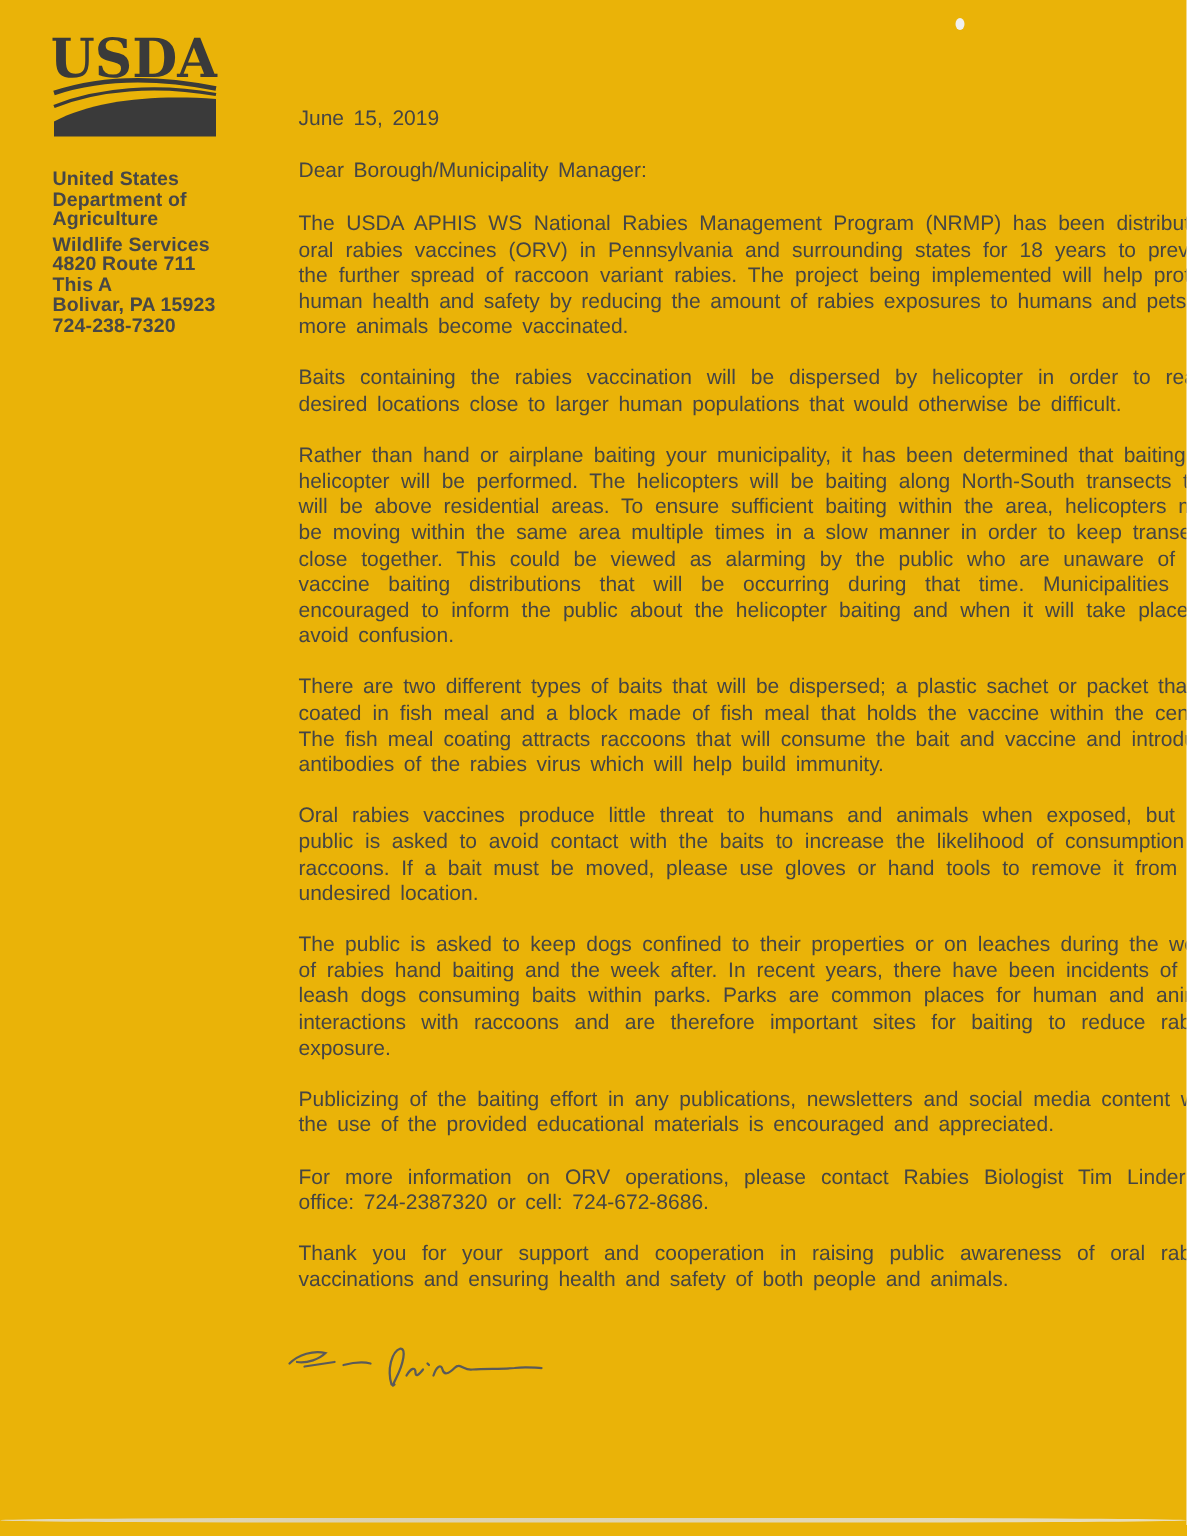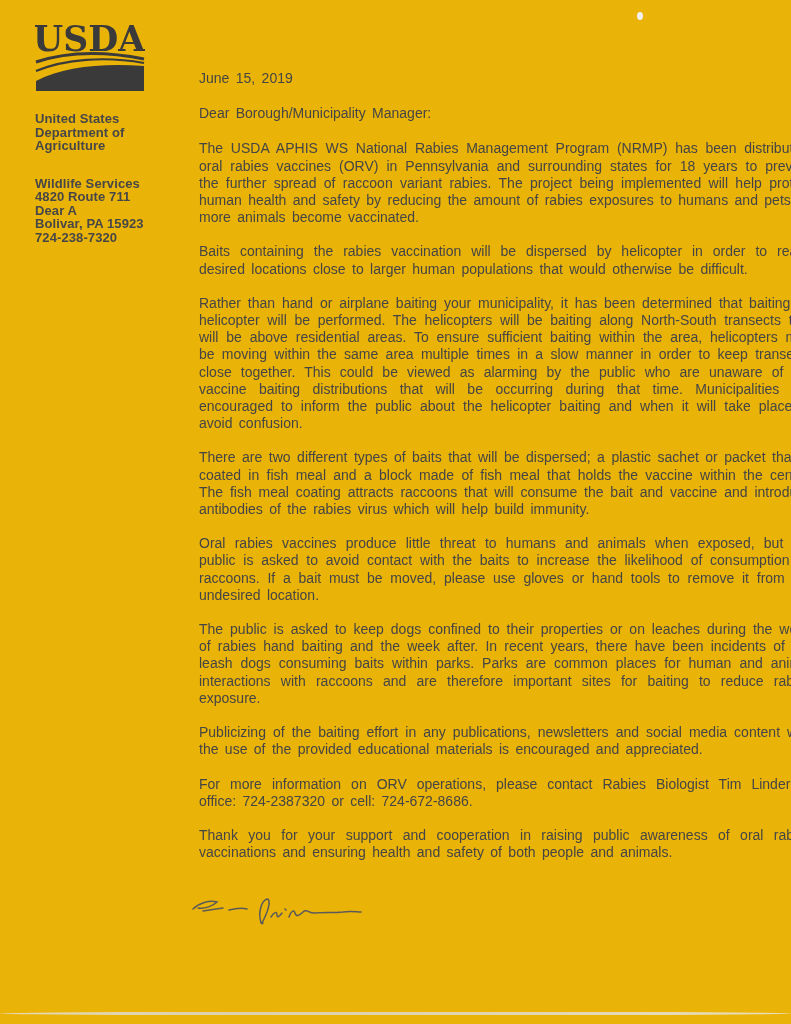--- a/index.html
+++ b/index.html
@@ -19,21 +19,21 @@
 
   
   .letterhead {
     position: absolute;
     left: 35px;
     top: 20px;
     width: 125px;
   }
   .logo { display: block; width: 110px; height: 72px; }
   .lh-block { margin-top: 20px; }
-  .lh-block + .lh-block { margin-top: 24px; }
+  .lh-block + .lh-block { margin-top: 3px; }
   .lh-line {
     font-size: 13px;
     font-weight: bold;
     line-height: 13.5px;
     color: #474747;
     letter-spacing: 0.1px;
   }
 
   
   .main {
@@ -92,21 +92,21 @@
 
     <div class="lh-block">
       <div class="lh-line">United States</div>
       <div class="lh-line">Department of</div>
       <div class="lh-line">Agriculture</div>
     </div>
 
     <div class="lh-block">
       <div class="lh-line">Wildlife Services</div>
       <div class="lh-line">4820 Route 711</div>
-      <div class="lh-line">Dear A</div>
+      <div class="lh-line">This A</div>
       <div class="lh-line">Bolivar, PA 15923</div>
       <div class="lh-line">724-238-7320</div>
     </div>
   </div>
 
   <div class="main">
     <div class="date">June 15, 2019</div>
     <div class="salutation">Dear Borough/Municipality Manager:</div>
 
     <p>The USDA APHIS WS National Rabies Management Program (NRMP) has been distributing oral rabies vaccines (ORV) in Pennsylvania and surrounding states for 18 years to prevent the further spread of raccoon variant rabies. The project being implemented will help protect human health and safety by reducing the amount of rabies exposures to humans and pets as more animals become vaccinated.</p>

